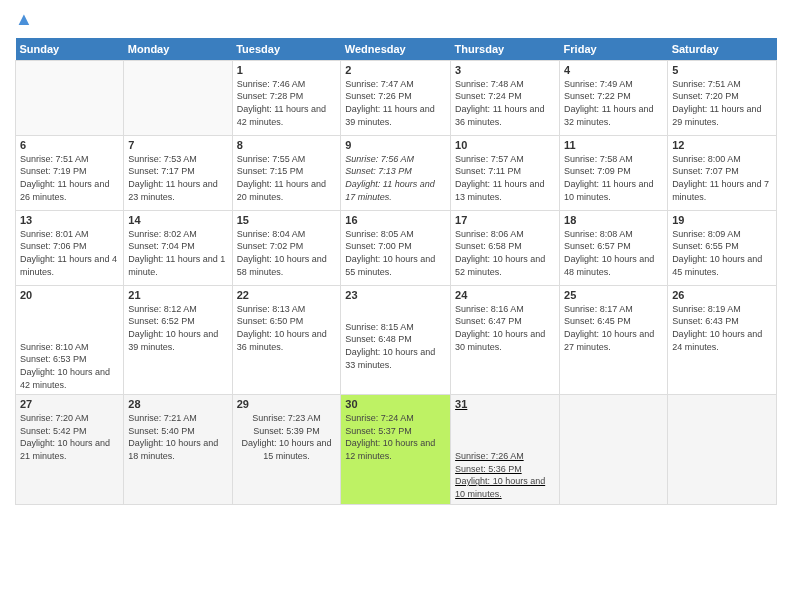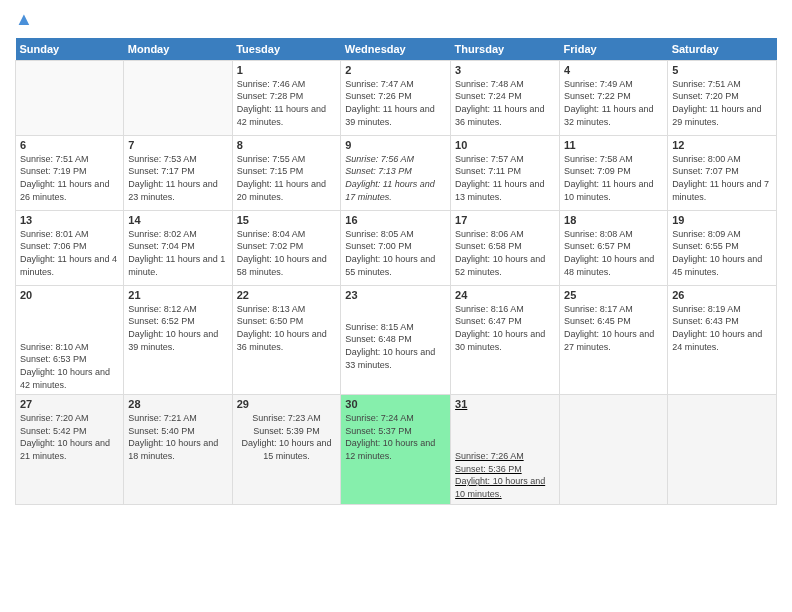--- a/index.html
+++ b/index.html
@@ -287,21 +287,21 @@
             <div class="day-info" style="white-space: pre-line;">Sunrise: 7:21 AM
 Sunset: 5:40 PM
 Daylight: 10 hours and 18 minutes.</div>
           </td>
           <td style="background: rgb(245, 245, 245);">
             <div class="day-num">29</div>
             <div class="day-info" style="white-space: pre-line; text-align: center;">Sunrise: 7:23 AM
 Sunset: 5:39 PM
 Daylight: 10 hours and 15 minutes.</div>
           </td>
-          <td style="background: #86efac;">
+          <td style="background: #bef264;">
             <div class="day-num">30</div>
             <div class="day-info" style="white-space: pre-line;">Sunrise: 7:24 AM
 Sunset: 5:37 PM
 Daylight: 10 hours and 12 minutes.</div>
           </td>
           <td style="background: rgb(245, 245, 245); text-decoration: underline;">
             <div class="day-num">31</div>
             <div class="day-info" style="white-space: pre-line; margin-top: 40px;">Sunrise: 7:26 AM
 Sunset: 5:36 PM
 Daylight: 10 hours and 10 minutes.</div>

